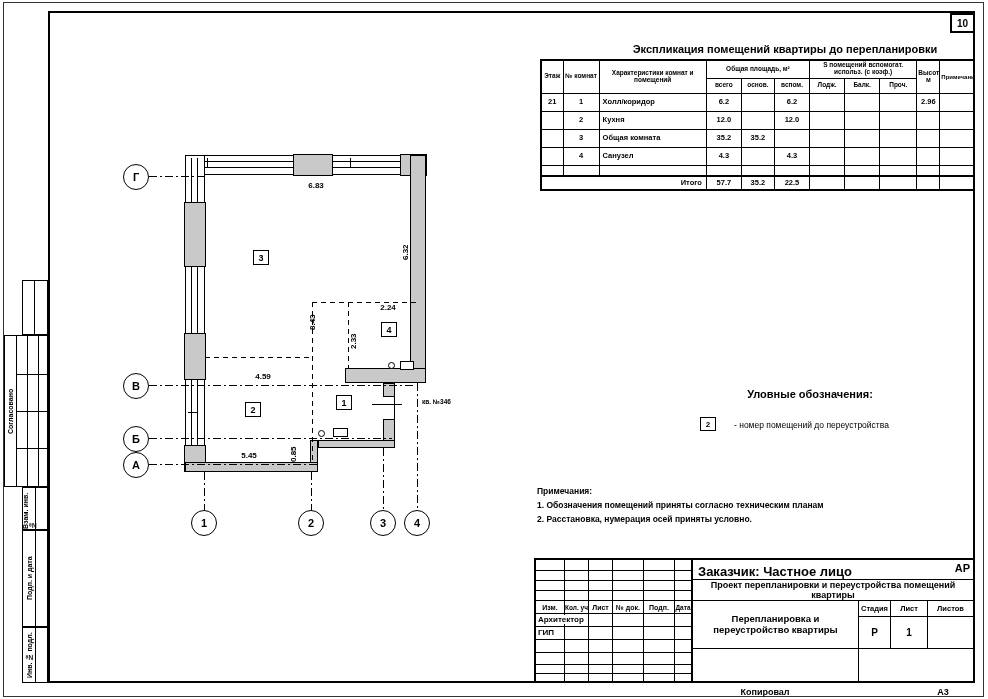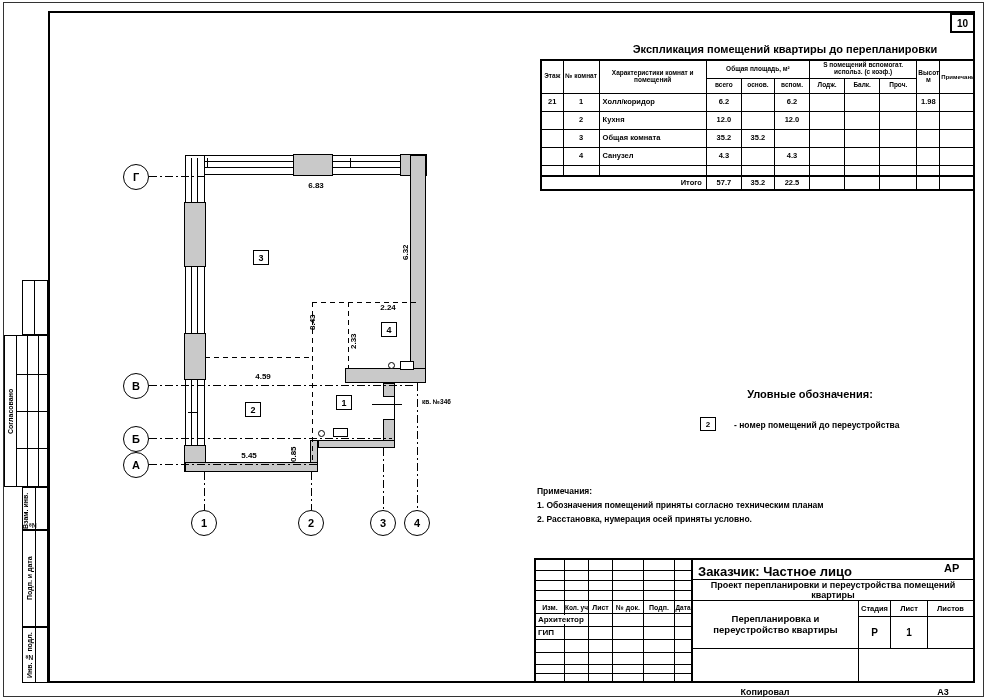--- a/index.html
+++ b/index.html
@@ -203,21 +203,21 @@
     <tr style="height:18px">
       <td>21</td>
       <td>1</td>
       <td class="nm">Холл/коридор</td>
       <td>6.2</td>
       <td></td>
       <td>6.2</td>
       <td></td>
       <td></td>
       <td></td>
-      <td>1.98</td>
+      <td>2.96</td>
       <td></td>
     </tr>
     <tr style="height:18px">
       <td></td>
       <td>2</td>
       <td class="nm">Кухня</td>
       <td>12.0</td>
       <td></td>
       <td>12.0</td>
       <td></td>
@@ -276,21 +276,21 @@
           <td></td>
       <td></td>
     </tr>
   </tbody>
     </table>
 
   <div class="a" style="left:700px;top:388px;width:220px;text-align:center;font-size:11px;font-weight:bold;">Уловные обозначения:</div>
   <div class="a numbox" style="left:700px;top:417px;width:16px;height:14px;font-size:8px;">
       <span>2</span>
     </div>
-  <div class="a" style="left:734px;top:420px;font-size:8.5px;font-weight:bold;">- номер помещений до переустройства</div>
+  <div class="a" style="left:734px;top:420px;font-size:8.5px;font-weight:normal;">- номер помещений до переустройства</div>
 
   <div class="a" style="left:537px;top:486px;font-size:8.5px;font-weight:bold;">Примечания:</div>
   <div class="a" style="left:537px;top:500px;font-size:8.5px;font-weight:bold;">1. Обозначения помещений приняты согласно техническим планам</div>
   <div class="a" style="left:537px;top:514px;font-size:8.5px;font-weight:bold;">2. Расстановка, нумерация осей приняты условно.</div>
 
   <div class="a" style="left:534px;top:558px;width:441px;height:125px;border:2px solid #000;">
 
     <div class="a ln" style="left:28px;top:0;width:1px;height:121px;"></div>
     <div class="a ln" style="left:52px;top:0;width:1px;height:121px;"></div>
     <div class="a ln" style="left:76px;top:0;width:1px;height:121px;"></div>
@@ -321,21 +321,21 @@
 
     <div class="a ln" style="left:157px;top:19px;width:280px;height:1px;"></div>
     <div class="a ln" style="left:157px;top:40px;width:280px;height:1px;"></div>
     <div class="a ln" style="left:157px;top:88px;width:280px;height:1px;"></div>
     <div class="a ln" style="left:322px;top:40px;width:1px;height:81px;"></div>
     <div class="a ln" style="left:354px;top:40px;width:1px;height:48px;"></div>
     <div class="a ln" style="left:391px;top:40px;width:1px;height:48px;"></div>
     <div class="a ln" style="left:322px;top:56px;width:115px;height:1px;"></div>
 
     <div class="a" style="left:162px;top:4px;font-size:13px;font-weight:bold;">Заказчик: Частное лицо</div>
-    <div class="a" style="left:408px;top:2px;width:26px;text-align:left;font-size:11px;font-weight:bold;">АР</div>
+    <div class="a" style="left:408px;top:2px;width:26px;text-align:right;font-size:11px;font-weight:bold;">АР</div>
     <div class="a scell" style="left:157px;top:21px;width:280px;height:18px;font-size:9px;font-weight:bold;">Проект перепланировки и переустройства помещений квартиры</div>
     <div class="a scell" style="left:157px;top:41px;width:165px;height:46px;font-size:9.5px;font-weight:bold;padding:0 6px;">Перепланировка и переустройство квартиры</div>
     <div class="a scell" style="left:323px;top:42px;width:31px;height:13px;font-size:7.5px;font-weight:bold;">Стадия</div>
     <div class="a scell" style="left:355px;top:42px;width:36px;height:13px;font-size:7.5px;font-weight:bold;">Лист</div>
     <div class="a scell" style="left:392px;top:42px;width:45px;height:13px;font-size:7.5px;font-weight:bold;">Листов</div>
     <div class="a scell" style="left:323px;top:57px;width:31px;height:30px;font-size:10px;font-weight:bold;">Р</div>
     <div class="a scell" style="left:355px;top:57px;width:36px;height:30px;font-size:10px;font-weight:bold;">1</div>
     <div class="a scell" style="left:392px;top:57px;width:45px;height:30px;font-size:10px;font-weight:bold;"></div>
   </div>
 

